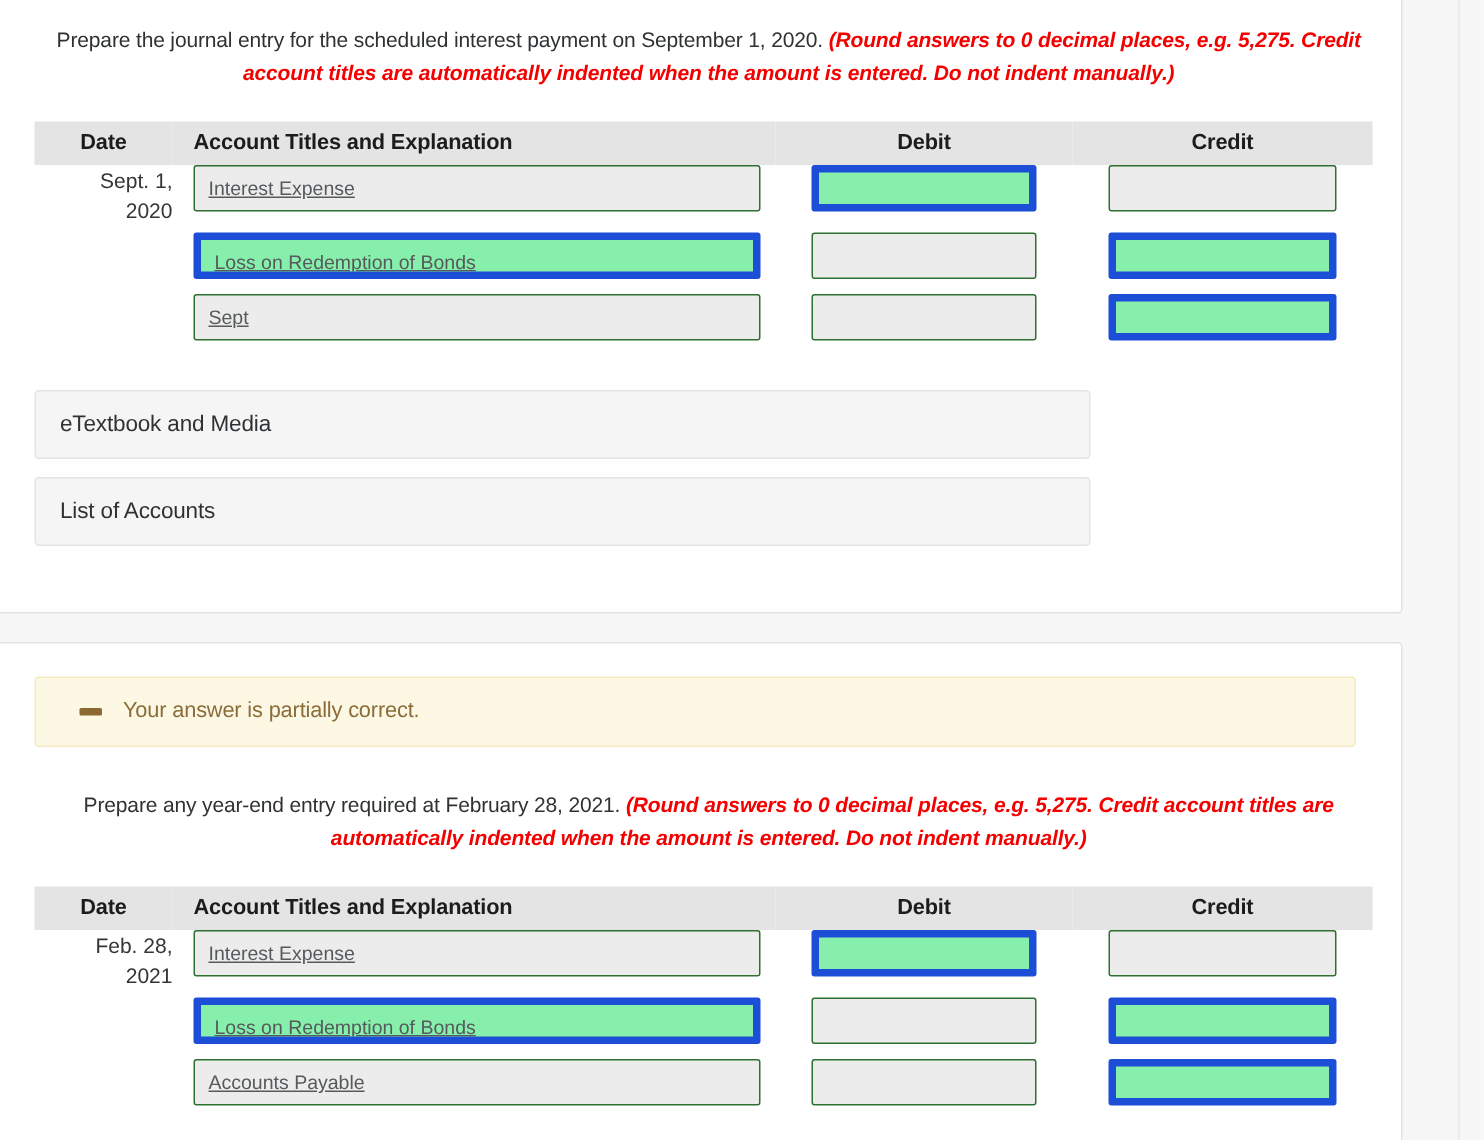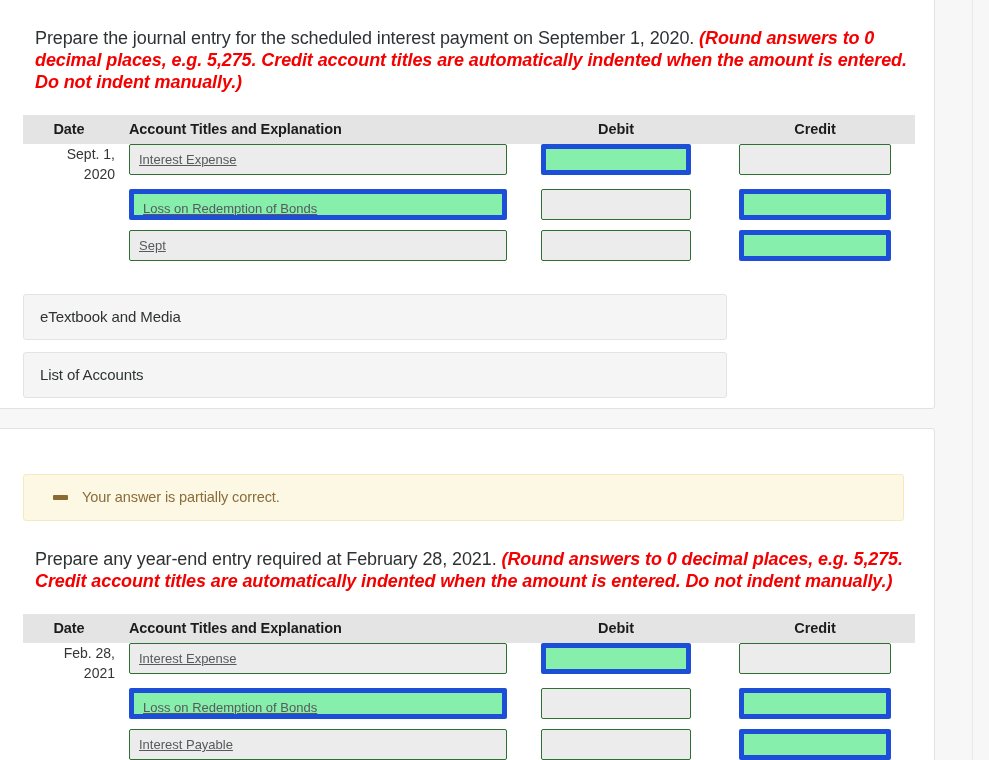--- a/index.html
+++ b/index.html
@@ -29,26 +29,27 @@
     border: 1px solid #e2e2e2;
     border-radius: 3px;
   }
   #card-one  { top: -12px; height: 421px; }
   #card-two  { top: 428px; height: 360px; }
 
   .card-inner { padding: 0 12px 0 32px; }
 
   
   .prompt {
-    font-size: 18px;
+    font-size: 14px;
     line-height: 22px;
     color: #2f3234;
-    margin: 12px;
+    margin: 0;
     padding: 0;
     letter-spacing: -0.1px;
+    text-align: center;
   }
   .prompt .hint {
     color: #f40000;
     font-weight: bold;
     font-style: italic;
   }
 
   
   .journal {
     width: 892px;
@@ -129,21 +130,20 @@
   
   .alert {
     width: 881px;
     background: #fdf8e4;
     border: 1px solid #f6e9bd;
     border-radius: 3px;
     padding: 14px 16px 15px 16px;
     display: flex;
     align-items: center;
     gap: 14px;
-    margin-top: 23px;
   }
   .alert-icon {
     display: inline-block;
     width: 15px;
     height: 5px;
     background: #8a6a32;
     border-radius: 1px;
     flex: 0 0 auto;
     margin-left: 13px;
   }
@@ -277,21 +277,21 @@
             </td>
             <td class="cell-pad money" style="padding-top:14px;">
               <div class="field ok"></div>
             </td>
             <td class="cell-pad money" style="padding-top:14px;">
               <div class="field bad"></div>
             </td>
           </tr>
           <tr>
             <td class="cell-pad account" style="padding-top:10px;">
-              <div class="field account ok">Interest Payable</div>
+              <div class="field account ok">Accounts Payable</div>
             </td>
             <td class="cell-pad money" style="padding-top:10px;">
               <div class="field ok"></div>
             </td>
             <td class="cell-pad money" style="padding-top:10px;">
               <div class="field bad"></div>
             </td>
           </tr>
         </tbody>
       </table>

